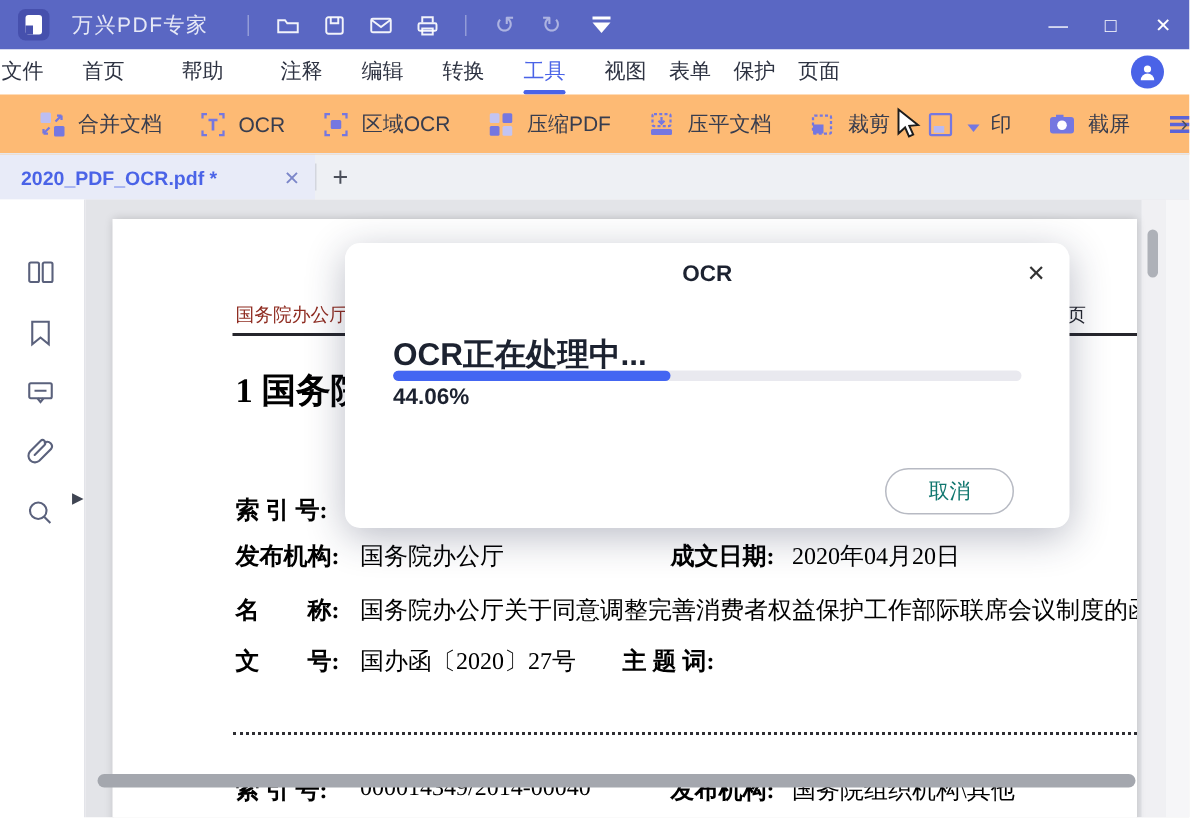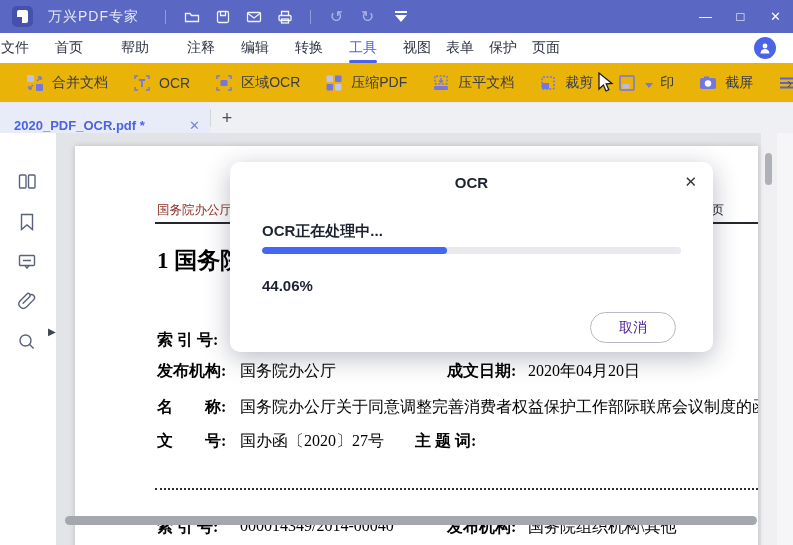--- a/index.html
+++ b/index.html
@@ -24,31 +24,31 @@
 
   
   .menubar { height: 30px; background: #fff; display: flex; align-items: center; position: relative; }
   .mi { font-size: 14px; color: #2e3342; position: relative; padding: 3px 1px; flex: none; }
   .sp-md { margin-right: 24px; } .sp-lg { margin-right: 36px; } .sp-sm { margin-right: 13px; }
   .mi.active { color: #4a63e7; }
   .mi.active::after { content:""; position:absolute; left:1px; right:1px; bottom:-3px; height:3px; border-radius:2px; background:#4a63e7; }
   .avatar { position: absolute; right: 17px; top: 4px; width: 22px; height: 22px; border-radius: 50%; background: #4a63e7; display:flex; align-items:center; justify-content:center; }
 
   
-  .toolbar { height: 40px; background: #eab308; display: flex; align-items: center; padding-left: 25px; gap: 24px; border-bottom: 1px solid #e6e7ec; position: relative; overflow: hidden; }
+  .toolbar { height: 40px; background: #fdba74; display: flex; align-items: center; padding-left: 25px; gap: 24px; border-bottom: 1px solid #e6e7ec; position: relative; overflow: hidden; }
   .titem { display: flex; align-items: center; gap: 7px; flex: none; }
   .titem .lbl { font-size: 14px; color: #383d4e; white-space: nowrap; }
   .titem svg { flex: none; }
   .caret { width:0; height:0; border-left:4px solid transparent; border-right:4px solid transparent; border-top:5px solid #7577e0; margin-left:1px; align-self:flex-end; margin-bottom:5px; }
   .overflow-arrow { position: absolute; right: 1px; top: 11px; color: #4b4f5a; font-size: 15px; }
   .cursor-svg { position: absolute; left: 594px; top: 71px; z-index: 200; }
 
   
   .tabbar { height: 30px; background: #eef0f4; display: flex; align-items: stretch; }
-  .tab { width: 210px; background: #e8ebf8; display: flex; align-items: flex-end; padding: 0 10px 0 14px; }
+  .tab { width: 210px; background: #e8ebf8; display: flex; align-items: center; padding: 0 10px 0 14px; }
   .tab-title { color: #4a63e7; font-size: 13px; font-weight: bold; flex: 1; }
   .tab-close { color: #7b86c9; font-size: 13px; }
   .tab-sep { width: 1px; background: #d3d6de; margin: 6px 0; }
   .newtab { width: 32px; display: flex; align-items: center; justify-content: center; color: #4b4f5a; font-size: 18px; }
 
   
   .main { position: absolute; top: 133px; left: 0; right: 0; bottom: 0; display: flex; }
   .sidebar { width: 57px; background: #fff; border-right: 1px solid #e3e4e9; position: relative; flex: none; }
   .side-ic { position: absolute; left: 16px; }
   .side-ic svg { stroke: #5a617c; fill: none; stroke-width: 1.4; }
@@ -69,25 +69,25 @@
 
   .vtrack { position: absolute; left: 704px; top: 0; bottom: 0; width: 16px; background: #f0f0f3; }
   .vthumb { position: absolute; left: 4px; top: 20px; width: 7px; height: 32px; border-radius: 4px; background: #aeb1b8; }
   .rstrip { position: absolute; left: 720px; right: 0; top: 0; bottom: 0; background: #f6f6f8; }
   .hscroll { position: absolute; left: 8px; top: 383px; width: 692px; height: 9px; border-radius: 5px; background: #a4a7ae; z-index: 5; }
 
   
   .dialog { position: absolute; left: 230px; top: 162px; width: 483px; height: 190px; background: #fff; border-radius: 10px; box-shadow: 0 6px 26px rgba(30,35,70,.3); z-index: 50; }
   .dlg-title { text-align: center; padding-top: 12px; font-size: 15px; font-weight: bold; color: #1c2230; }
   .dlg-close { position: absolute; right: 16px; top: 11px; font-size: 15px; color: #333; }
-  .dlg-status { position: absolute; left: 32px; top: 60px; font-size: 15px; font-weight: bold; color: #1c2230; }
+  .dlg-status { position: absolute; left: 32px; top: 60px; font-size: 21px; font-weight: bold; color: #1c2230; }
   .progress-track { position: absolute; left: 32px; top: 85px; width: 419px; height: 7px; border-radius: 4px; background: #e9e9ef; overflow: hidden; }
   .progress-fill { height: 100%; border-radius: 4px; background: #4466f2; width: 0; }
-  .dlg-percent { position: absolute; left: 32px; top: 115px; font-size: 15px; font-weight: bold; color: #1c2230; }
-  .cancel-btn { position: absolute; right: 37px; top: 150px; width: 86px; height: 31px; border: 1px solid #b7bac3; border-radius: 16px; background: #fff; font-size: 14px; color: #4c1d95; display: flex; align-items: center; justify-content: center; }
+  .dlg-percent { position: absolute; left: 32px; top: 94px; font-size: 15px; font-weight: bold; color: #1c2230; }
+  .cancel-btn { position: absolute; right: 37px; top: 150px; width: 86px; height: 31px; border: 1px solid #b7bac3; border-radius: 16px; background: #fff; font-size: 14px; color: #0f766e; display: flex; align-items: center; justify-content: center; }
 
   .ticon { stroke: #7577e0; fill: none; stroke-width: 1.5; }
 </style>
 </head>
 <body>
 
 <div class="titlebar">
   <div class="logo"></div>
   <div class="app-title">万兴PDF专家</div>
   <div class="tb-sep"></div>

